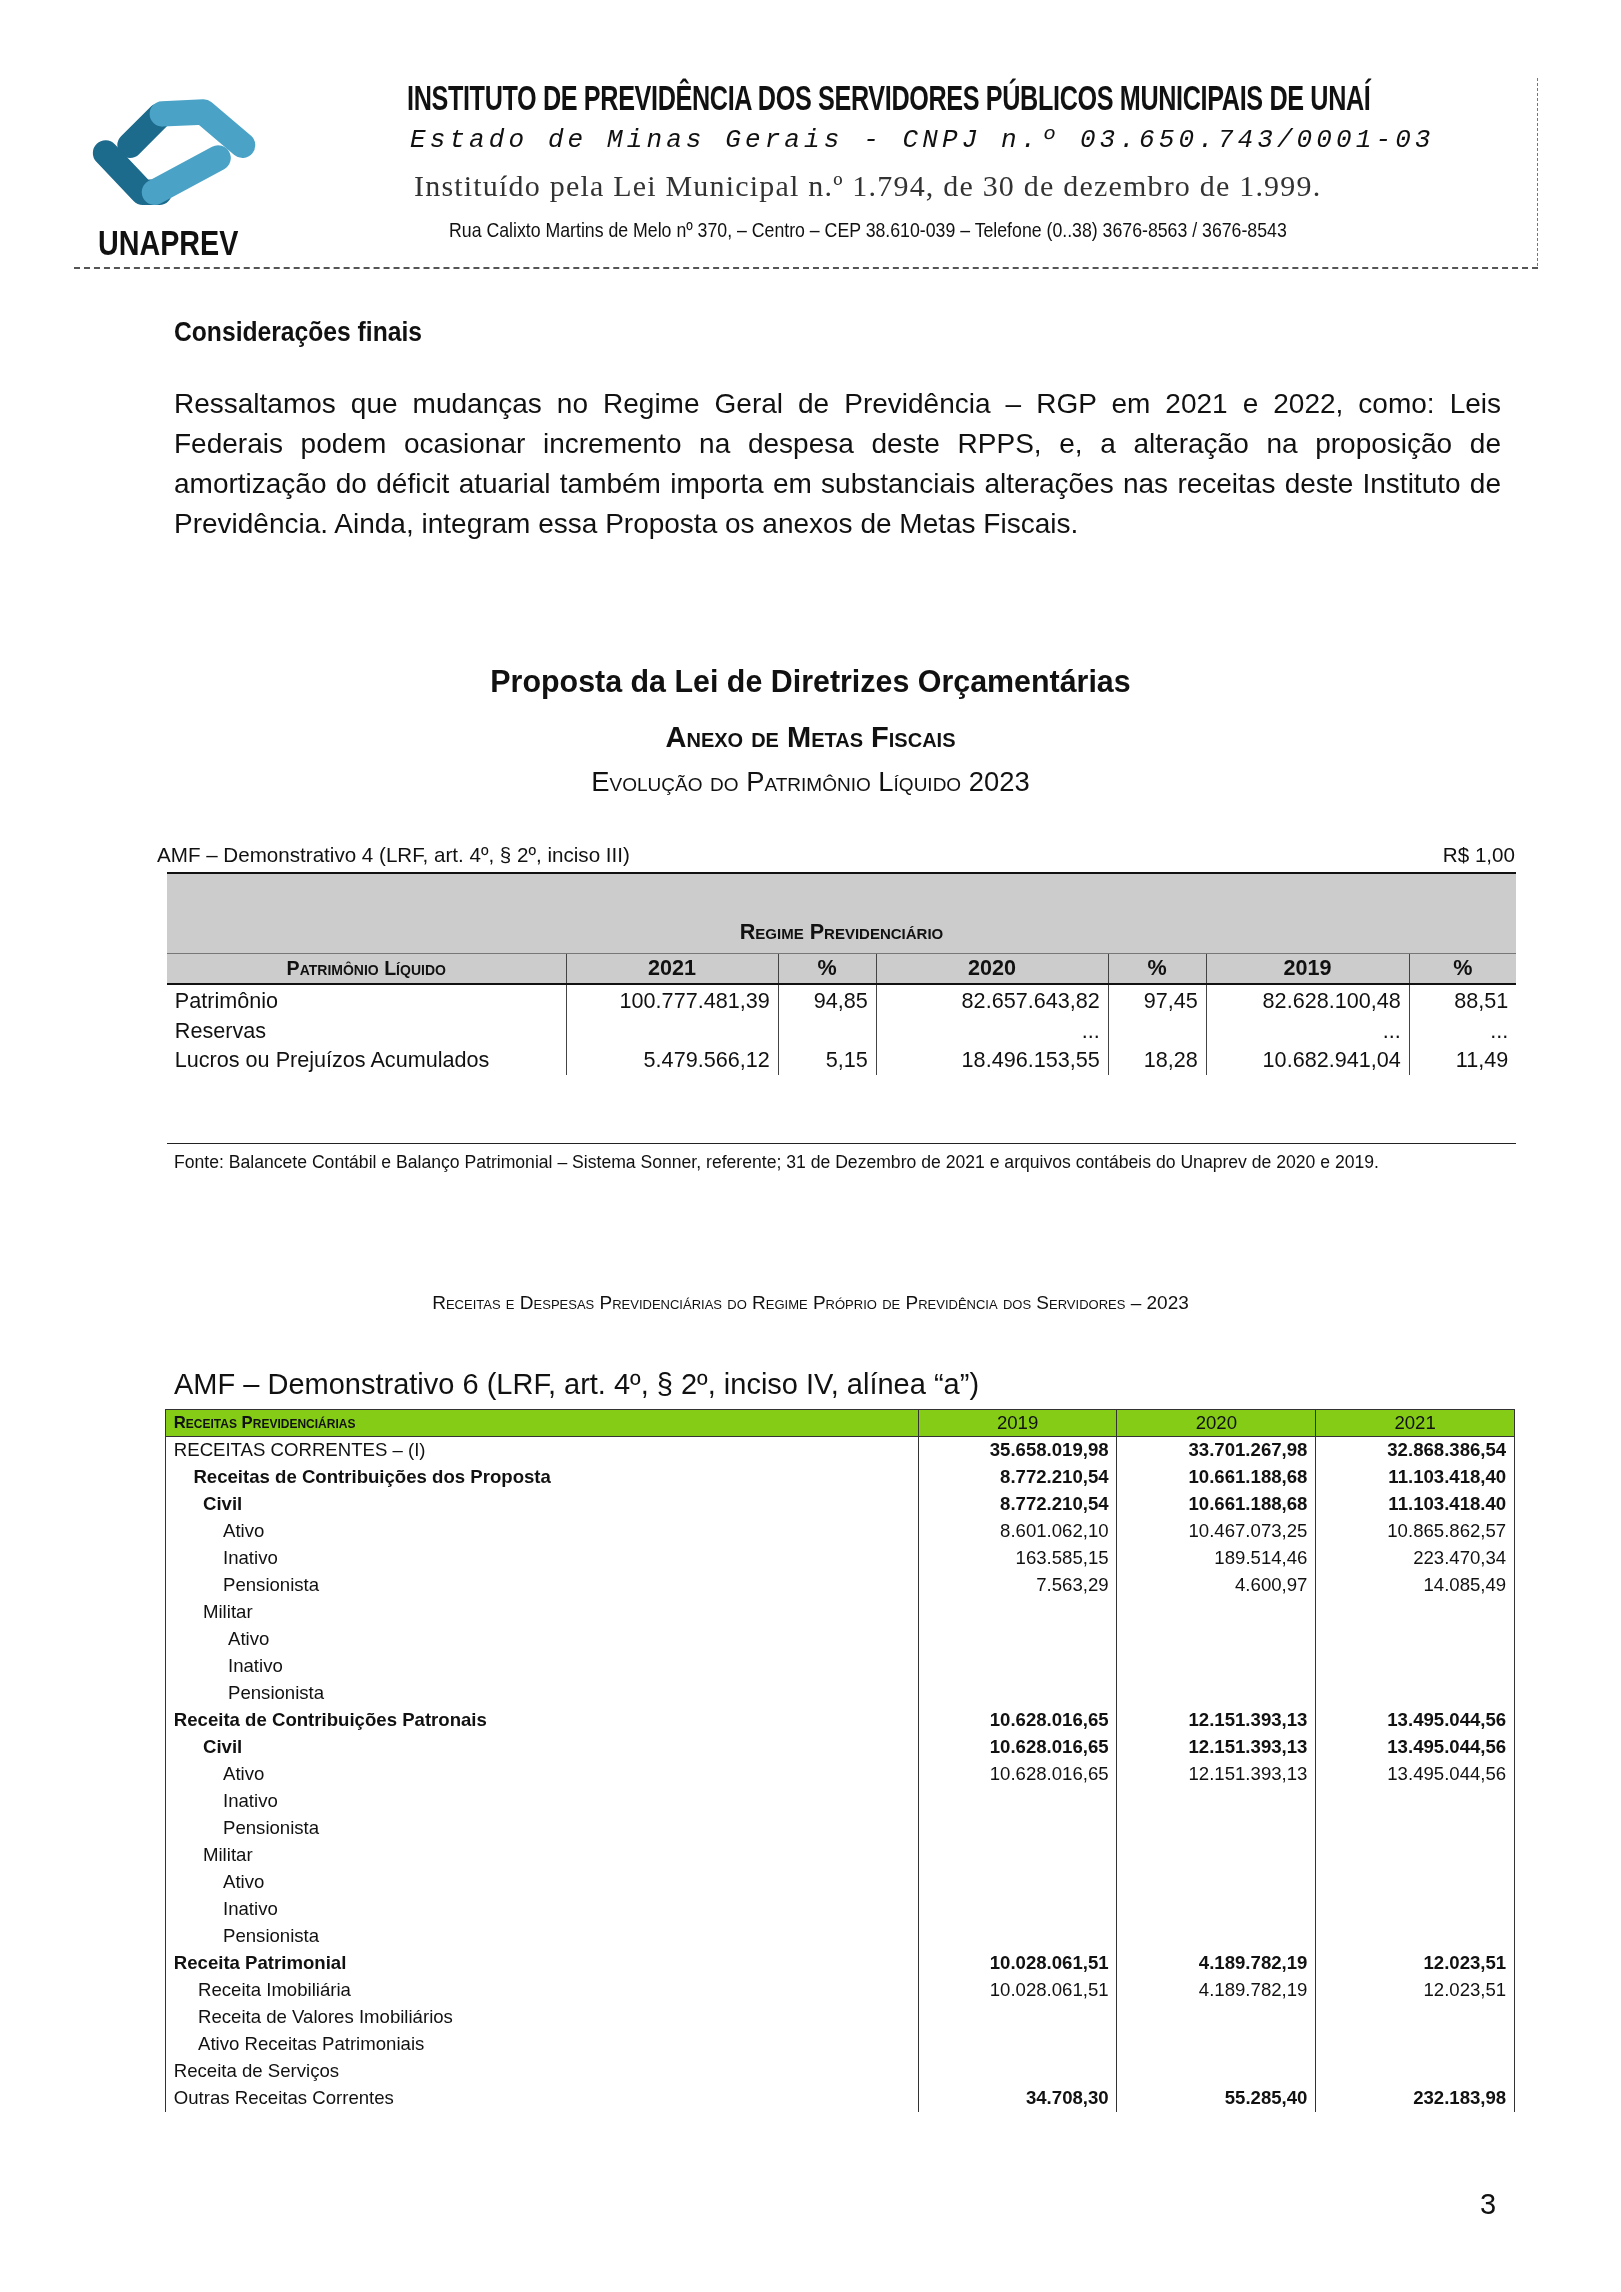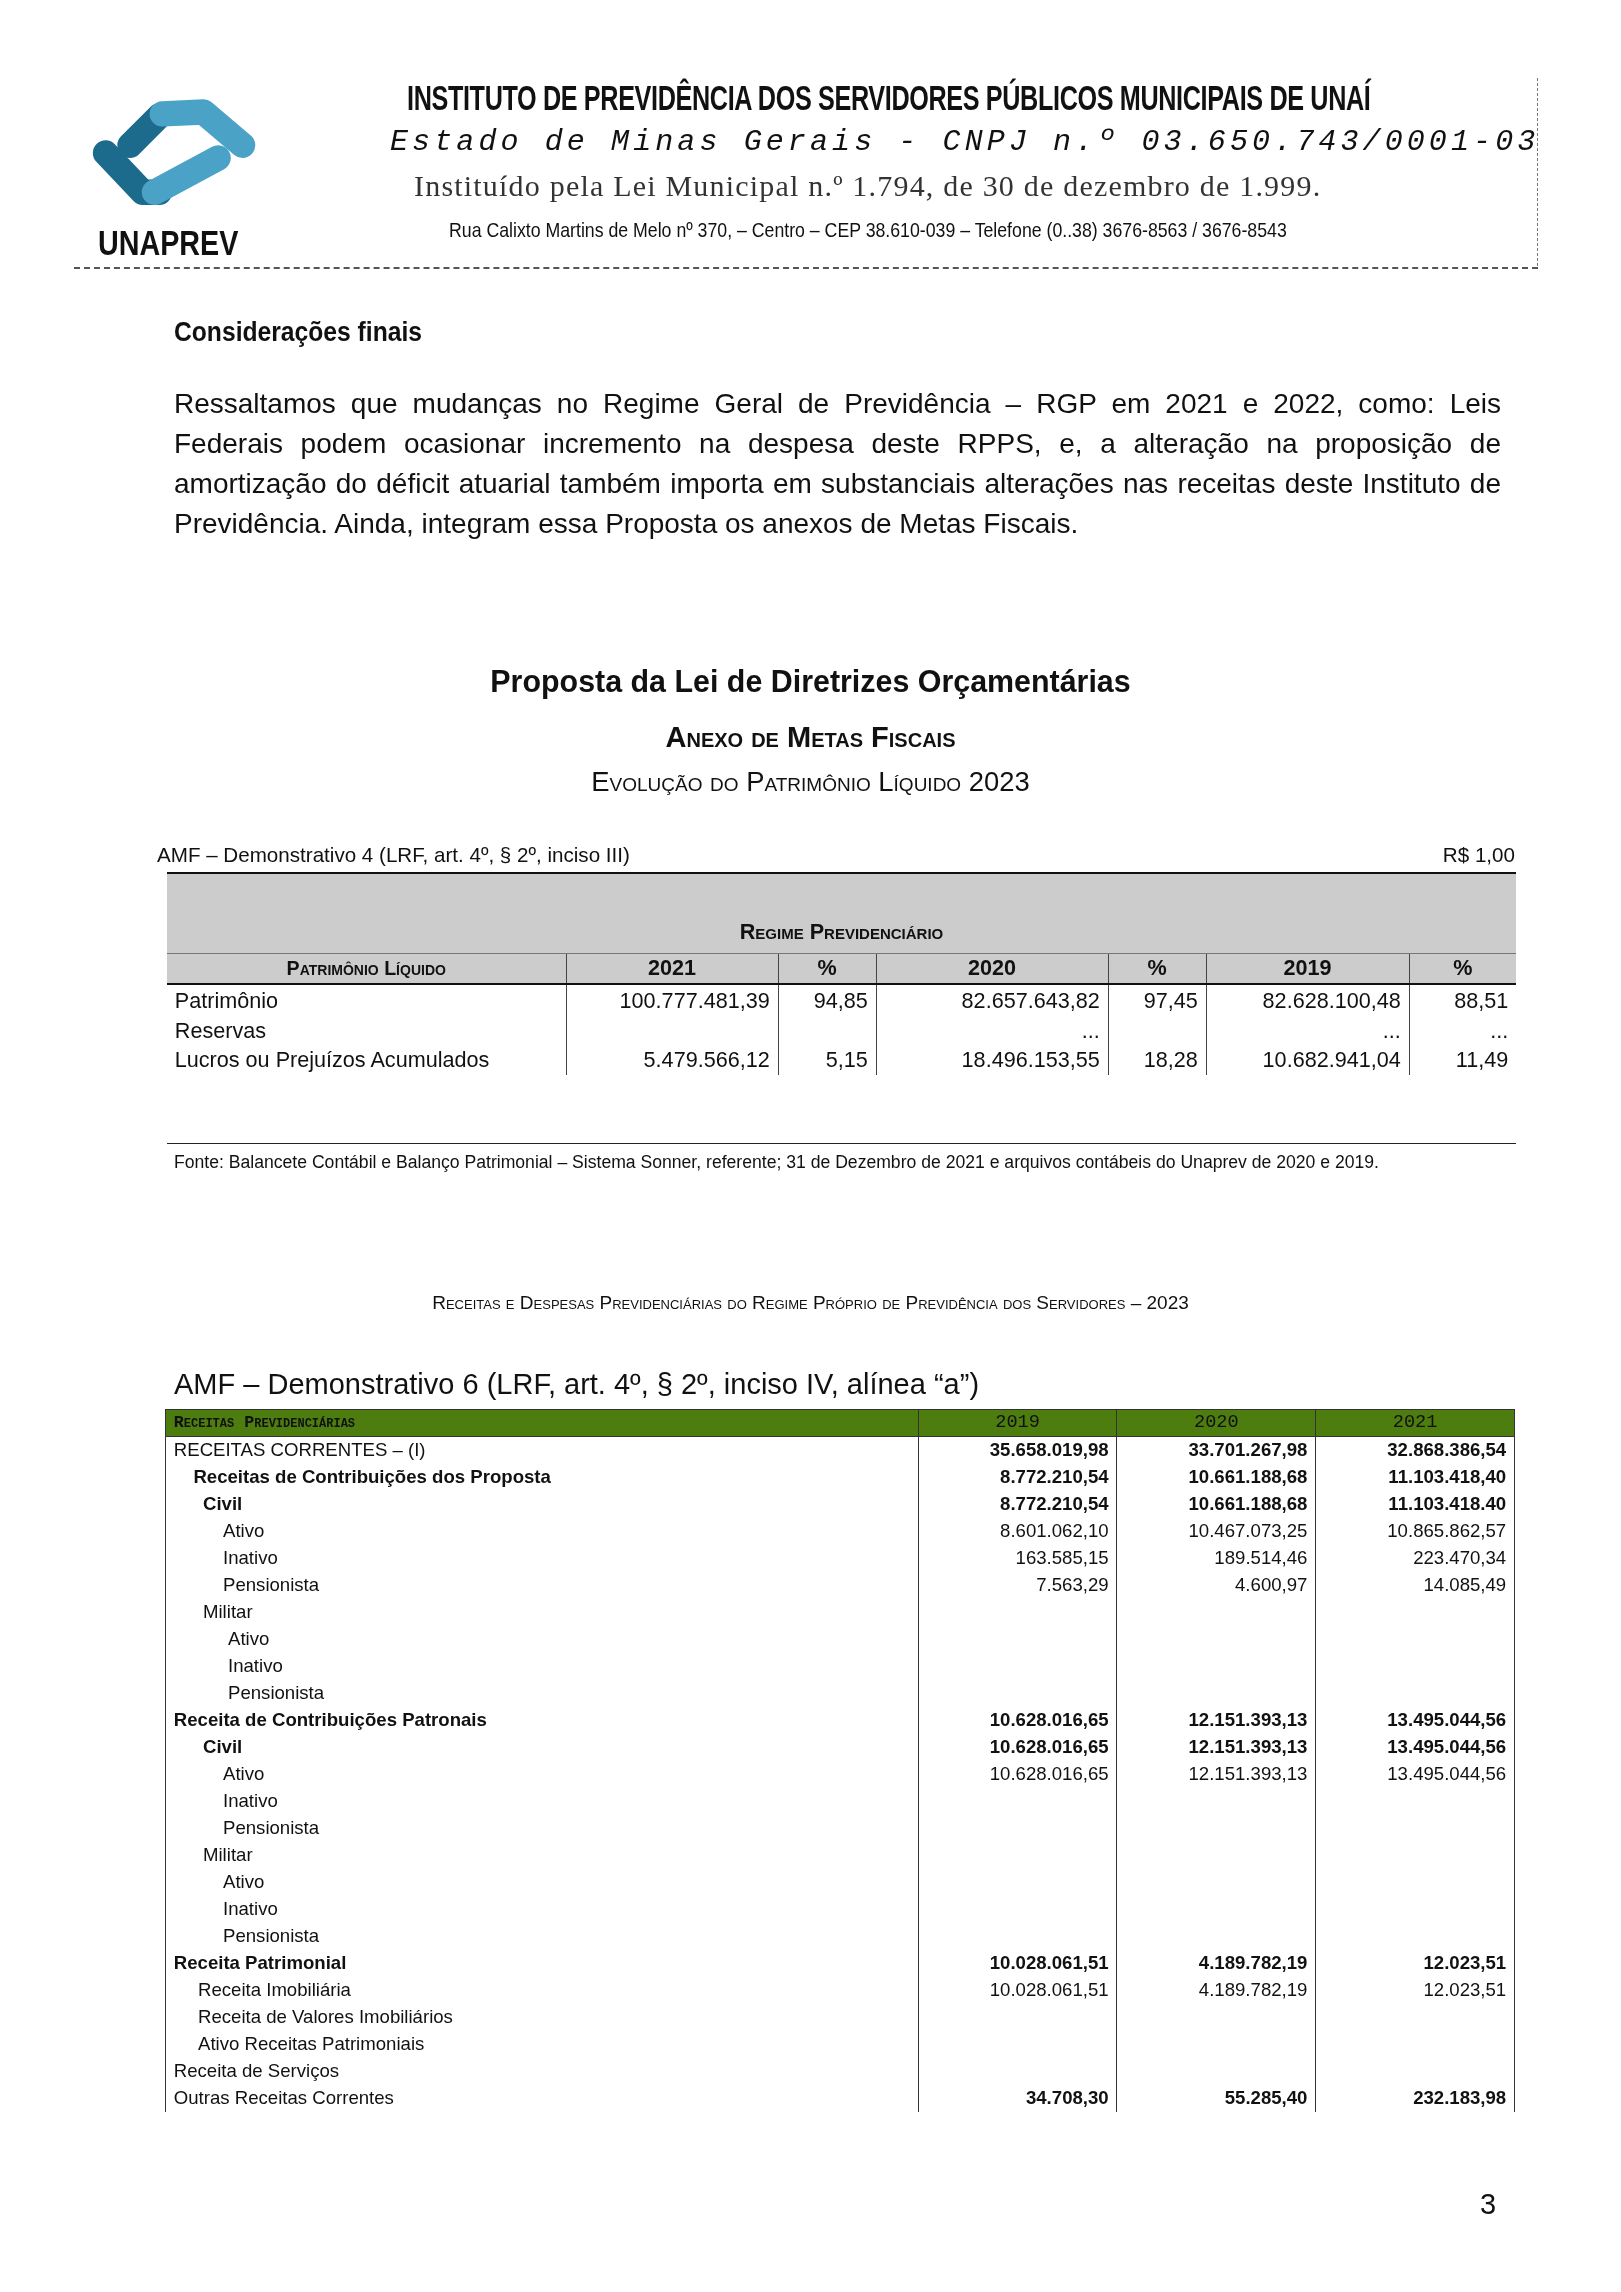--- a/index.html
+++ b/index.html
@@ -3,21 +3,21 @@
 <meta charset="utf-8">
 <style>
   html, body { margin:0; padding:0; background:#ffffff; }
   body { width:1621px; height:2293px; position:relative; overflow:hidden; color:#111; font-family:"Liberation Sans", sans-serif; }
   .abs { position:absolute; }
 
   
   .logo { left:86px; top:94px; width:181px; height:123px; }
   .logo-text { left:98px; top:223px; font-family:"Liberation Sans", sans-serif; font-size:35px; font-weight:bold; transform:scaleX(0.82); transform-origin:left top; letter-spacing:0px; color:#111; }
   .hdr-title { left:407px; top:78px; font-size:35px; font-weight:bold; transform:scaleX(0.72); transform-origin:left top; white-space:nowrap; letter-spacing:-0.5px; }
-  .hdr-state { left:390px; top:125px; font-family:"Liberation Mono", monospace; font-size:30px; letter-spacing:4.1px; font-style:italic; white-space:nowrap; }
+  .hdr-state { left:410px; top:125px; font-family:"Liberation Mono", monospace; font-size:26px; letter-spacing:4.1px; font-style:italic; white-space:nowrap; }
   .hdr-law { left:414px; top:169px; font-family:"Liberation Serif", serif; font-size:30px; letter-spacing:1.2px; white-space:nowrap; color:#333; }
   .hdr-addr { left:449px; top:218px; font-size:20.6px; transform:scaleX(0.86); transform-origin:left top; white-space:nowrap; }
   .hdr-rule { left:74px; top:267px; width:1464px; border-top:2px dashed #555; }
   .hdr-vrule { left:1537px; top:78px; height:188px; border-left:1px dashed #777; }
 
   
   .h-section { left:174px; top:316px; font-size:27.4px; font-weight:bold; font-family:"Liberation Sans", sans-serif; transform:scaleX(0.9); transform-origin:left top; }
   .para { left:174px; top:384px; width:1327px; font-size:28px; line-height:40px; text-align:justify; text-align-last:left; }
 
   .center { left:0; width:1621px; text-align:center; }
@@ -40,21 +40,21 @@
   .t1 .total td:first-child { border-left:none; text-align:center; font-variant:small-caps; }
 
   .fonte-rule { left:167px; top:1143px; width:1349px; border-top:1.5px solid #222; }
   .fonte { left:174px; top:1149px; width:1339px; font-size:17.6px; line-height:27.4px; }
 
   .t-receitas { left:0; width:1621px; top:1292px; text-align:center; font-size:19px; font-variant:small-caps; }
   .amf6 { left:174px; top:1368px; font-size:29px; }
 
   
   .t2 { left:165px; top:1409px; width:1350px; border-collapse:collapse; font-size:18.6px; }
-  .t2 th { background:#4d7c0f; height:25.5px; border:1.5px solid #333; font-weight:normal; text-align:center; padding:0 7.8px;font-family:Liberation Mono, monospace; }
+  .t2 th { background:#84cc16; height:25.5px; border:1.5px solid #333; font-weight:normal; text-align:center; padding:0 7.8px; }
   .t2 th:first-child { text-align:left; font-variant:small-caps; font-weight:bold; font-size:16.7px; }
   .t2 td { height:27px; padding:0 7.8px; border-left:1.5px solid #333; border-right:1.5px solid #333; text-align:right; line-height:19.6px; white-space:nowrap; }
   .t2 td:first-child { text-align:left; }
   .t2 col.c0 { width:754px; }
   .t2 col.cy { width:199px; }
 
   .pagenum { left:1480px; top:2188px; font-size:29px; }
 </style>
 </head>
 <body>

